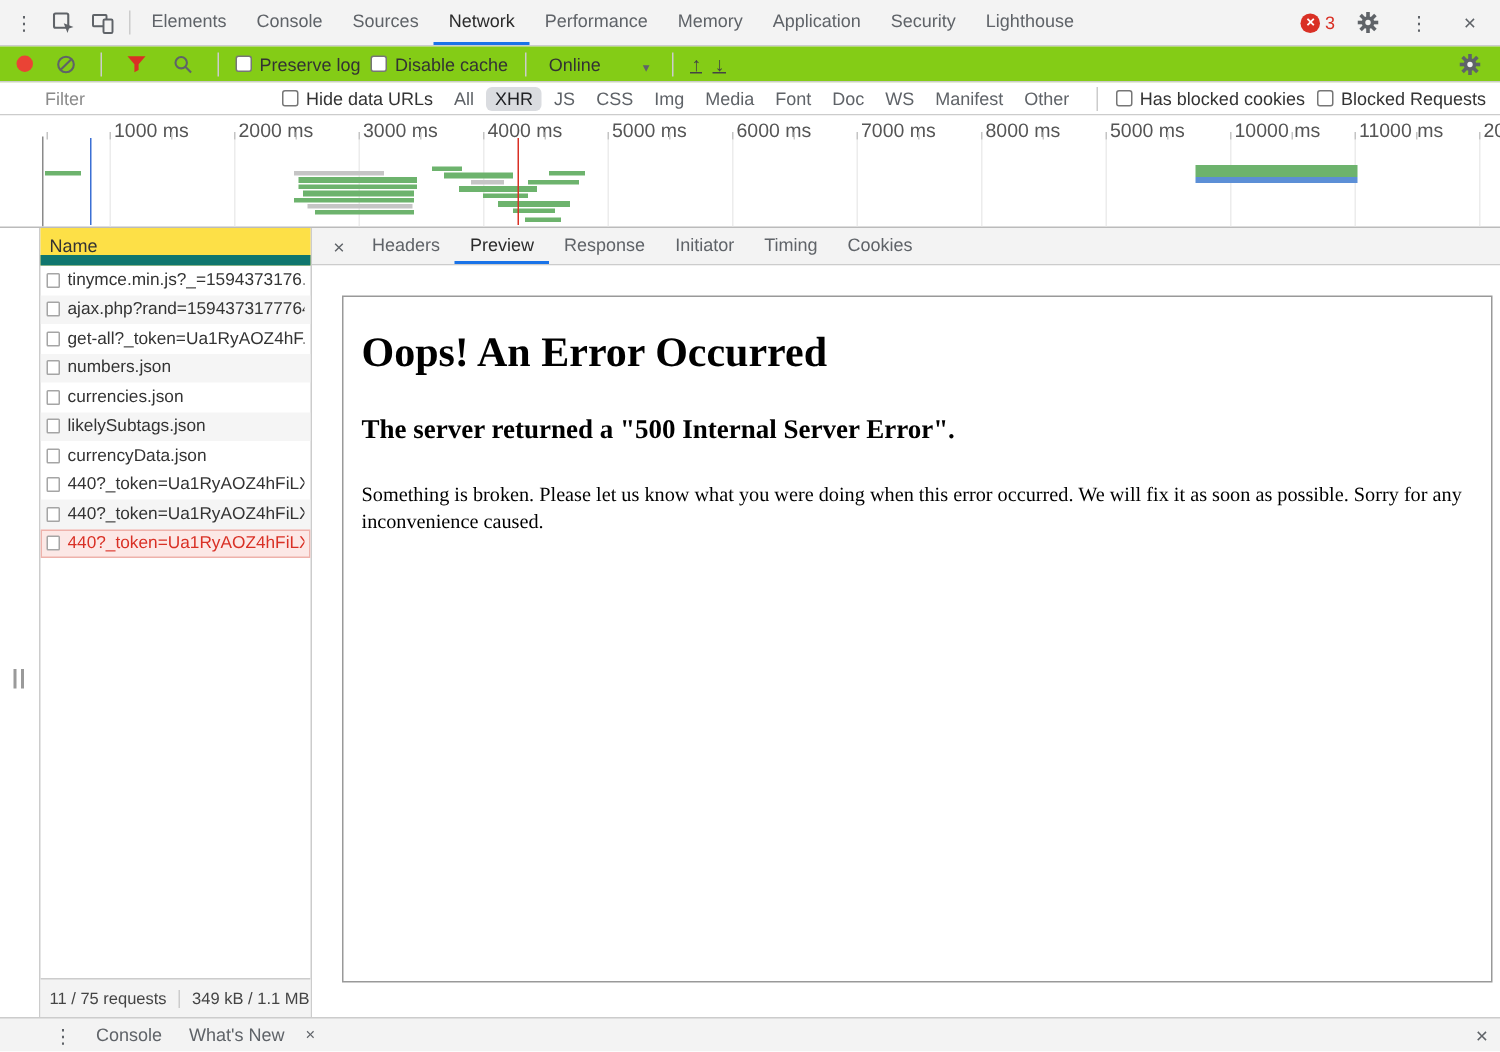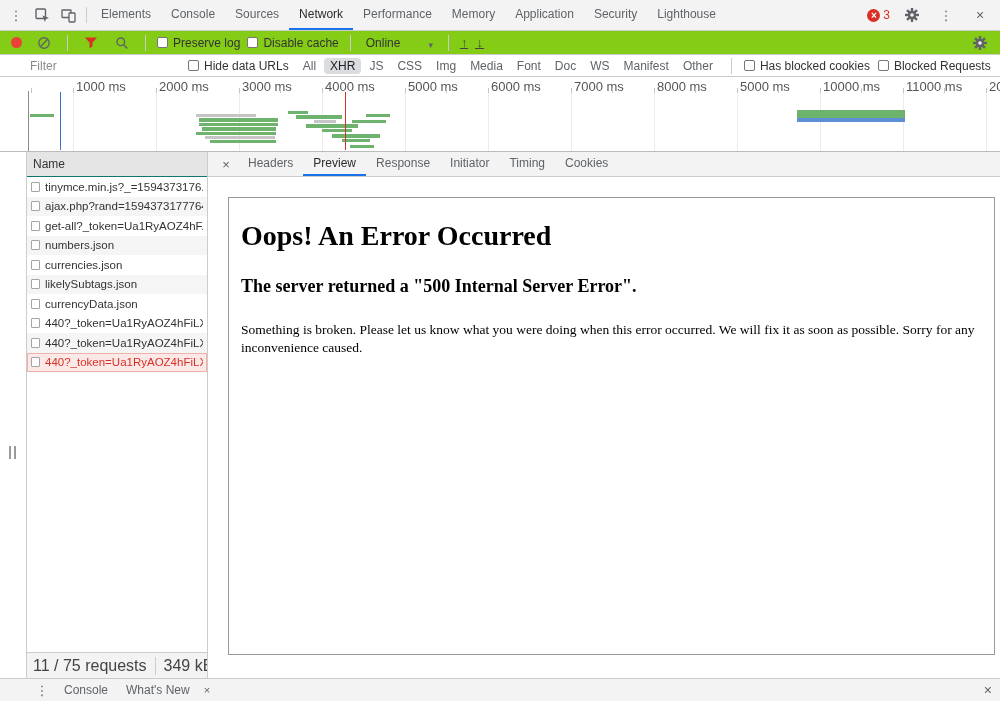--- a/index.html
+++ b/index.html
@@ -57,32 +57,32 @@
   .ov-bar{position:absolute}
   .ov-event{position:absolute;top:15px;bottom:1px;width:1px}
 
   
   .main{position:absolute;top:152px;left:0;width:100%;height:526px;display:flex}
   .gutter{width:26px;background:#fff;position:relative;flex:none}
   .grip{position:absolute;left:9px;top:294px;width:7px;height:13px;
         border-left:2px solid #9a9a9a;border-right:2px solid #9a9a9a}
   .left-panel{width:182px;flex:none;border-left:1px solid #ccc;border-right:1px solid #ccc;
               background:#fff;display:flex;flex-direction:column}
-  .name-header{height:25px;line-height:24px;background:#e5e5e5;border-bottom:1px solid #0f766e;
+  .name-header{height:25px;line-height:24px;background:#fde047;border-bottom:7px solid #0f766e;
                padding:0 6px;color:#333;flex:none}
   .req-list{flex:1;overflow:hidden}
   .req-row{height:19.5px;display:flex;align-items:center;gap:5px;padding:0 4px;
            font-size:11.5px;color:#333;white-space:nowrap;overflow:hidden}
   .req-row.alt{background:#f5f5f5}
   .file-icon{width:9px;height:10px;border:1px solid #a5a5a5;background:#fff;border-radius:1px;flex:none}
   .req-name{overflow:hidden}
   .req-row.err{color:#d93025}
   .req-row.sel{background:#fce8e6;outline:1px solid #eeb2ab;outline-offset:-1px}
   .summary{height:26px;background:#f3f3f3;border-top:1px solid #ccc;display:flex;align-items:center;
-           padding:0 6px;font-size:16px;color:#444;white-space:nowrap;overflow:hidden;gap:8px;flex:none}
+           padding:0 6px;font-size:11px;color:#444;white-space:nowrap;overflow:hidden;gap:8px;flex:none}
   .sum2{border-left:1px solid #ccc;padding-left:8px}
 
   
   .detail-panel{flex:1;display:flex;flex-direction:column;min-width:0}
   .detail-tabs{height:25px;background:#f3f3f3;border-bottom:1px solid #ccc;display:flex;
                align-items:stretch;padding-left:6px;flex:none}
   .dt-close{width:24px;display:flex;align-items:center;justify-content:center;color:#5f6368;font-size:13px}
   .dtabs{display:flex;align-items:stretch}
   .dtab{display:flex;align-items:center;padding:0 10px;color:#5f6368;border-bottom:2px solid transparent;white-space:nowrap}
   .dtab.active{color:#2b2b2b;border-bottom-color:#1a73e8}

